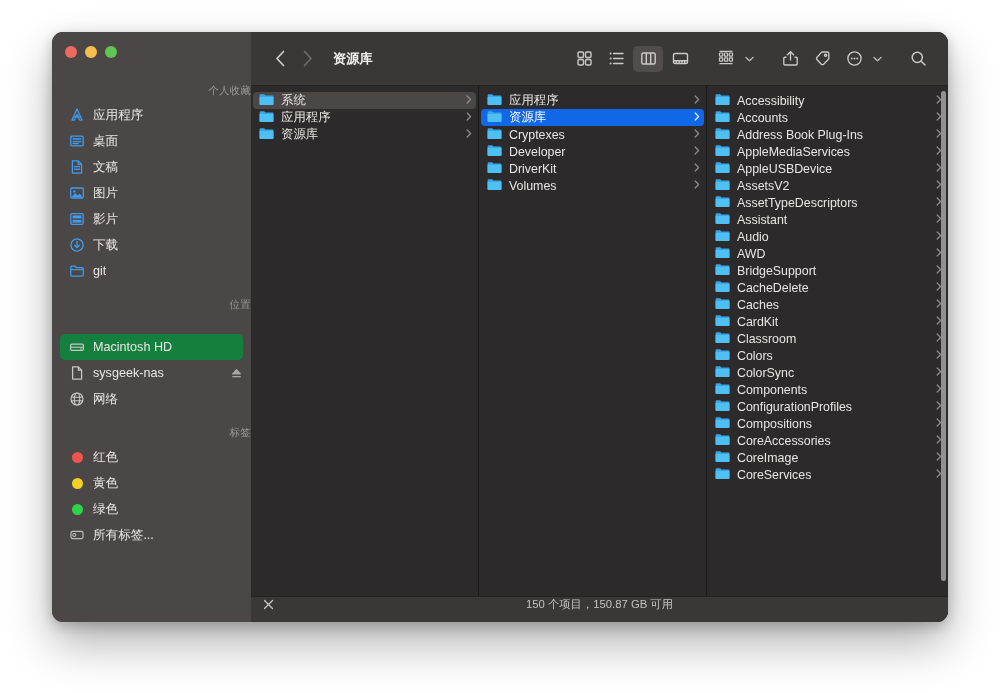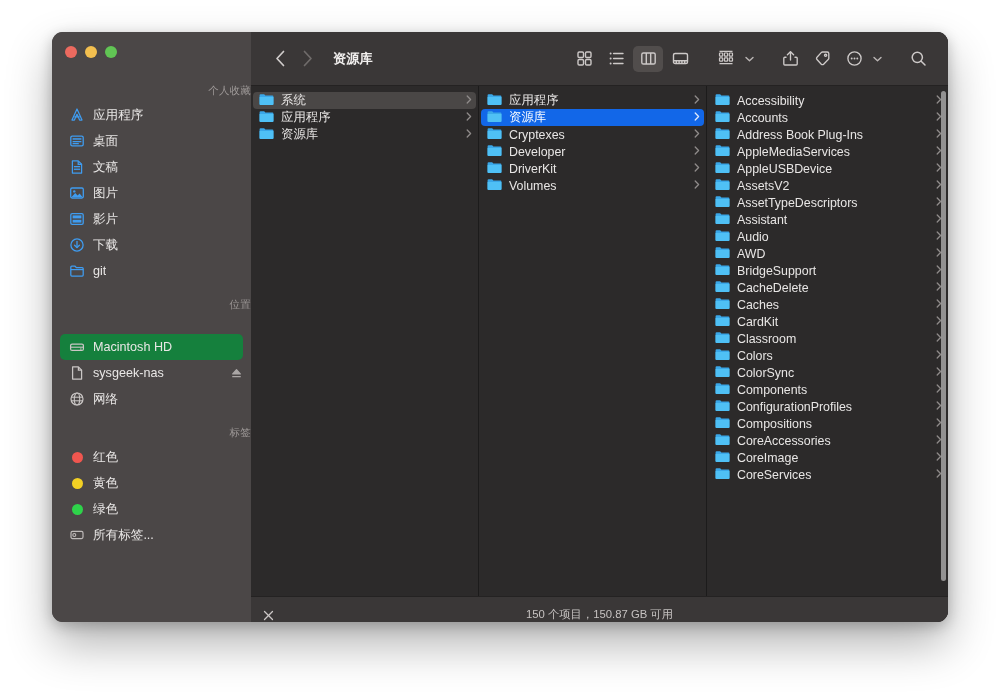--- a/index.html
+++ b/index.html
@@ -153,21 +153,21 @@
     width: 5px; height: 96%;
     border-radius: 3px;
     background: rgba(232,230,229,0.55);
   }
 
   
   .statusbar {
     height: 26px; flex: 0 0 26px;
     background: #3a3737;
     border-top: 1px solid #242222;
-    display: flex; align-items: flex-end;
+    display: flex; align-items: flex-start;
     position: relative;
     color: #c6c2c1;
     font-size: 11.3px;
   }
   .sb-close { margin-left: 10px; width: 14px; height: 14px; display:flex; align-items:center; justify-content:center; color:#cbc7c6; }
   .status-text {
     position: absolute; left: 0; right: 0;
     text-align: center;
     pointer-events: none;
   }

